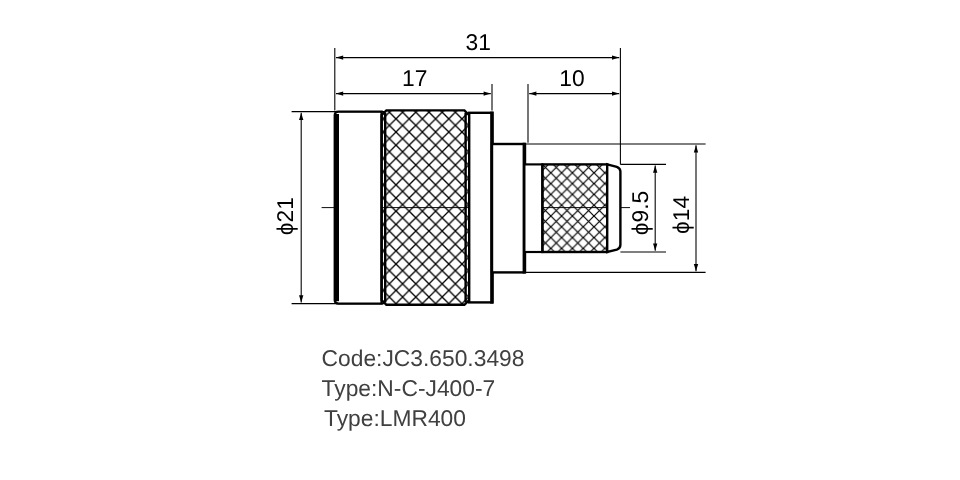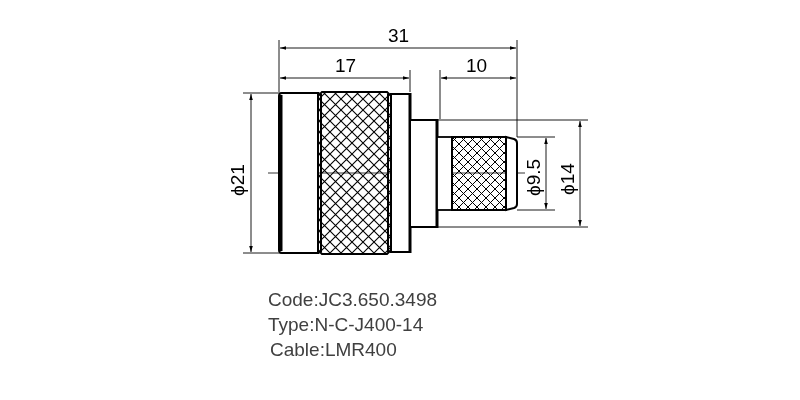--- a/index.html
+++ b/index.html
@@ -80,14 +80,14 @@
 
   <text class="dimtext" x="388" y="42">31</text>
   <text class="dimtext" x="335" y="72">17</text>
   <text class="dimtext" x="466" y="72">10</text>
   <text class="dimtext" transform="translate(244,196) rotate(-90)">ϕ21</text>
   <text class="dimtext" transform="translate(540,196) rotate(-90)">ϕ9.5</text>
   <text class="dimtext" transform="translate(574,195) rotate(-90)">ϕ14</text>
 </svg>
 
 <div class="info" style="top:288px;">Code:JC3.650.3498</div>
-<div class="info" style="top:313px;">Type:N-C-J400-14</div>
-<div class="info" style="top:338px; left:270px;">Cable:LMR400</div>
+<div class="info" style="top:313px;">Type:N-C-J400-7</div>
+<div class="info" style="top:338px; left:270px;">Type:LMR400</div>
 
 </body></html>

